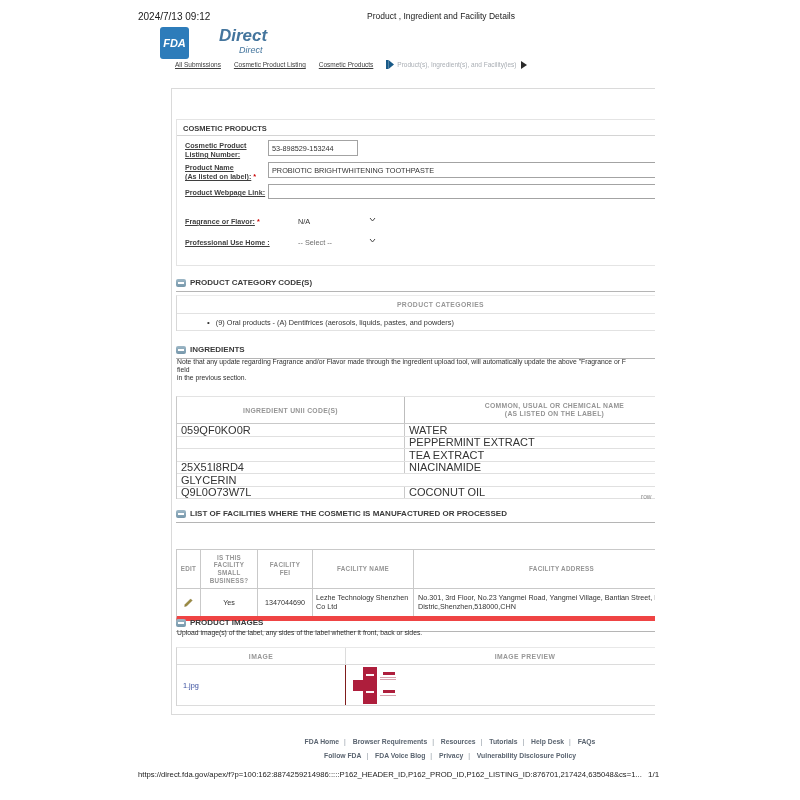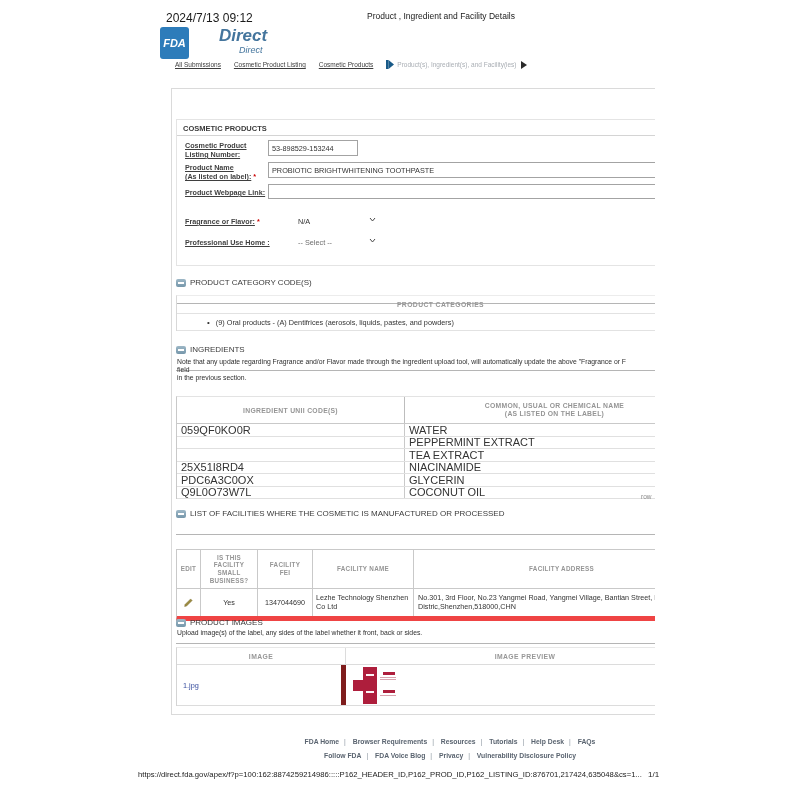--- a/index.html
+++ b/index.html
@@ -1,20 +1,20 @@
 <!DOCTYPE html>
 <html><head>
 <meta charset="utf-8">
 <style>
   html,body{margin:0;padding:0;background:#fff;}
   .sheet{position:relative;width:800px;height:800px;background:#fff;overflow:hidden;
          font-family:"Liberation Sans",sans-serif;color:#333;}
 
   
-  .ph-date{position:absolute;left:138px;top:11px;font-size:12px;color:#1a1a1a;margin-left:28px;}
+  .ph-date{position:absolute;left:138px;top:11px;font-size:10px;color:#1a1a1a;}
   .ph-title{position:absolute;left:441px;top:11px;transform:translateX(-50%);font-size:8.5px;color:#1a1a1a;white-space:nowrap;}
   .pf-url{position:absolute;left:138px;top:770px;font-size:7.7px;color:#1a1a1a;white-space:nowrap;}
   .pf-page{position:absolute;left:648px;top:770px;font-size:8px;color:#1a1a1a;}
 
   
   .fda-logo{position:absolute;left:160px;top:27px;width:29px;height:32px;background:#2d7cba;border-radius:3px;
             display:flex;align-items:center;justify-content:center;color:#fff;font-weight:bold;font-style:italic;font-size:11px;}
   .brand{position:absolute;left:219px;top:26px;font-size:17px;font-style:italic;font-weight:600;color:#44759d;}
   .brand-sub{position:absolute;left:239px;top:45px;font-size:9px;font-style:italic;color:#44759d;}
   .crumbs{position:absolute;left:175px;top:60px;display:flex;align-items:center;font-size:6.5px;white-space:nowrap;}
@@ -34,21 +34,21 @@
   .flabel .u{text-decoration:underline;}
   .req{color:#cc0000;margin-left:2px;text-decoration:none;display:inline-block;}
   .finput{position:absolute;height:16px;border:1px solid #a3a3a3;font-family:"Liberation Sans",sans-serif;
           font-size:7.3px;color:#333;padding:0 3px;box-sizing:border-box;background:#fff;}
   .fval{position:absolute;font-size:7.3px;color:#333;}
   .fval.sel{color:#6e6e6e;}
   .chev{position:absolute;display:inline-flex;}
 
   
   .sec{position:absolute;left:4px;width:527px;display:flex;align-items:center;gap:4px;border-bottom:1px solid #b5b5b5;
-       padding-bottom:16px;font-size:8px;font-weight:normal;color:#3a3a3a;}
+       padding-bottom:4px;font-size:8px;font-weight:bold;color:#3a3a3a;}
   .minus-icon{width:10px;height:8px;border-radius:2px;background:linear-gradient(#9db7c6,#7697ab);position:relative;flex:0 0 auto;cursor:pointer;}
   .minus-icon::after{content:"";position:absolute;left:2px;right:2px;top:3px;height:2px;background:#fff;}
 
   
   .cat-table{position:absolute;left:4px;top:206px;width:527px;border-left:1px solid #d8d8d8;border-top:1px solid #ececec;}
   .cat-head{height:17px;border-bottom:1px solid #e2e2e2;text-align:center;font-size:6.8px;font-weight:bold;color:#979797;
             letter-spacing:.4px;line-height:17px;}
   .cat-row{height:17px;border-bottom:1px solid #e2e2e2;font-size:7.3px;color:#333;display:flex;align-items:center;padding-left:30px;box-sizing:border-box;}
   .cat-row::before{content:"\2022";margin-right:6px;font-size:8px;color:#333;}
 
@@ -79,21 +79,21 @@
   .edit-icon{cursor:pointer;display:inline-flex;}
 
   
   .caption{position:absolute;left:5px;top:540px;font-size:6.8px;color:#2f2f2f;}
   .img-table{position:absolute;left:4px;top:558px;width:527px;border-left:1px solid #d4d4d4;border-top:1px solid #e8e8e8;}
   .img-hrow{display:flex;height:16px;border-bottom:1px solid #dcdcdc;}
   .img-h1{width:169px;border-right:1px solid #dcdcdc;display:flex;align-items:center;justify-content:center;
           font-size:6.8px;font-weight:bold;color:#979797;letter-spacing:.4px;box-sizing:border-box;}
   .img-h2{flex:1;display:flex;align-items:center;justify-content:center;font-size:6.8px;font-weight:bold;color:#979797;letter-spacing:.4px;}
   .img-drow{display:flex;height:40px;border-bottom:1px solid #dcdcdc;}
-  .img-c1{width:169px;border-right:5px solid #7f1d1d;display:flex;align-items:center;padding-left:6px;box-sizing:border-box;}
+  .img-c1{width:169px;border-right:1px solid #7f1d1d;display:flex;align-items:center;padding-left:6px;box-sizing:border-box;}
   .img-c2{flex:1;display:flex;align-items:center;padding-left:7px;}
   .file-link{color:#3a50a0;font-size:7.3px;cursor:pointer;}
 
   
   .thumb{width:47px;height:37px;position:relative;background:#fff;cursor:pointer;}
   .t-strip{position:absolute;left:10px;top:0;width:14px;height:37px;background:#ae1e3c;}
   .t-arm{position:absolute;left:0;top:13px;width:10px;height:11px;background:#ae1e3c;}
   .t-sp{position:absolute;left:13px;width:8px;height:2px;background:#fff;opacity:.95;}
   .t-pill{position:absolute;left:30px;width:12px;height:3px;background:#ae1e3c;}
   .t-line{position:absolute;left:27px;width:16px;height:1px;background:#d8a3ae;}
@@ -217,21 +217,20 @@
         </div>
         <div class="ing-row">
           <div class="ing-c1"></div>
           <div class="ing-c2">TEA EXTRACT</div>
         </div>
         <div class="ing-row">
           <div class="ing-c1">25X51I8RD4</div>
           <div class="ing-c2">NIACINAMIDE</div>
         </div>
         <div class="ing-row">
-          <div class="ing-c1">PDC6A3C0OX</div>
           <div class="ing-c2">GLYCERIN</div>
         </div>
         <div class="ing-row">
           <div class="ing-c1">Q9L0O73W7L</div>
           <div class="ing-c2">COCONUT OIL</div>
         </div>
       </div>
       <div class="rows-note">row</div>
 
       <div class="sec" style="top:420px;">

